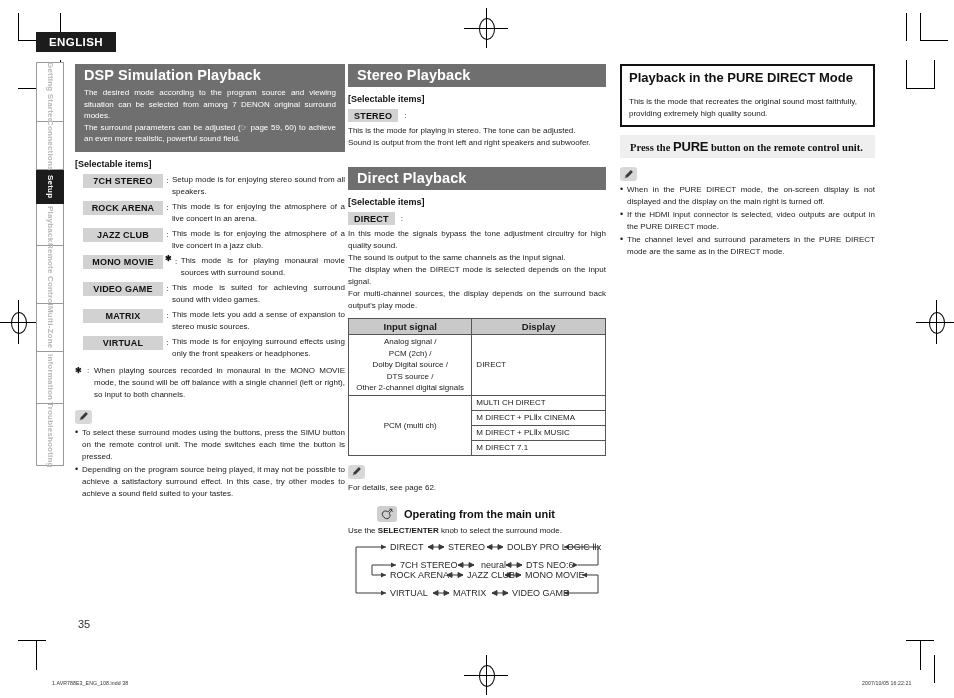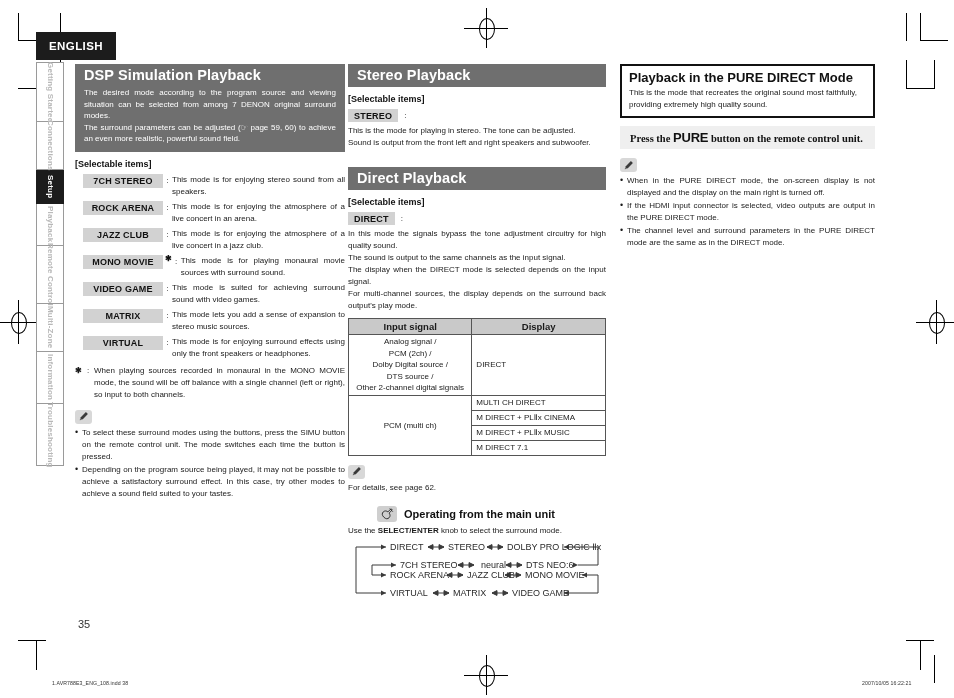--- a/index.html
+++ b/index.html
@@ -18,21 +18,21 @@
   
   .mark { position: absolute; background: #000; }
   .reg { position: absolute; }
   .reg .h { position:absolute; left:0; top:50%; width:100%; height:1px; background:#000; }
   .reg .v { position:absolute; top:0; left:50%; width:1px; height:100%; background:#000; }
   .reg .c { position:absolute; left:50%; top:50%; width:14px; height:20px;
             margin-left:-7px; margin-top:-10px; border:1px solid #000; border-radius:50%; background:transparent; }
 
   
   .english-tab {
-    position: absolute; left: 36px; top: 32px; width: 80px; height: 28px;
+    position: absolute; left: 36px; top: 32px; width: 80px; height: 20px;
     background: #1c1c1c; color: #fff;
     font-size: 11.5px; font-weight: bold; letter-spacing: .4px;
     display: flex; align-items: center; justify-content: center;
   }
 
   
   .side-tabs { position: absolute; left: 36px; top: 62px; width: 28px; }
   .side-tab {
     width: 28px; border: 1px solid #9a9a9a; border-top: none;
     box-sizing: border-box;
@@ -127,21 +127,21 @@
     padding: 2px 0;
   }
   table.sig td.sigcell { text-align: center; line-height: 1.45; }
   table.sig td.dispcell { text-align: left; padding-left: 4px; line-height: 1.5; }
 
   
   .pure-box {
     border: 2px solid #111; padding: 4px 16px 6px 7px;
   }
   .pure-title { font-size: 13px; font-weight: bold; color: #111; letter-spacing: 0; }
-  .pure-sub { font-size: 8px; line-height: 1.45; margin-top: 2px; text-align: justify; }
+  .pure-sub { font-size: 8px; line-height: 1.45; margin-top: 11px; text-align: justify; }
 
   .press-band {
     background: #efefef; margin-top: 8px; padding: 4px 10px;
     font-family: "Liberation Serif", serif;
     font-size: 10.5px; font-weight: bold; color: #111;
   }
   .press-band .big { font-family: "Liberation Sans", sans-serif; font-size: 13px; letter-spacing: -.2px; }
 
   
   .op-head { display: flex; align-items: center; margin-top: 12px; padding-left: 29px; }
@@ -258,21 +258,21 @@
       <p>The desired mode according to the program source and viewing situation can be selected from among 7 DENON original surround modes.</p>
       <p>The surround parameters can be adjusted (☞ page 59, 60) to achieve an even more realistic, powerful sound field.</p>
     </div>
 
     <div class="sel-items">[Selectable items]</div>
 
     <div>
       <div class="mode-row">
         <div class="mode-chip">7CH STEREO</div>
         <div class="mode-colon">:</div>
-        <div class="mode-desc">This mode is for enjoying stereo sound from all speakers.</div>
+        <div class="mode-desc">Setup mode is for enjoying stereo sound from all speakers.</div>
       </div>
       <div class="mode-row">
         <div class="mode-chip">ROCK ARENA</div>
         <div class="mode-colon">:</div>
         <div class="mode-desc">This mode is for enjoying the atmosphere of a live concert in an arena.</div>
       </div>
       <div class="mode-row">
         <div class="mode-chip">JAZZ CLUB</div>
         <div class="mode-colon">:</div>
         <div class="mode-desc">This mode is for enjoying the atmosphere of a live concert in a jazz club.</div>

